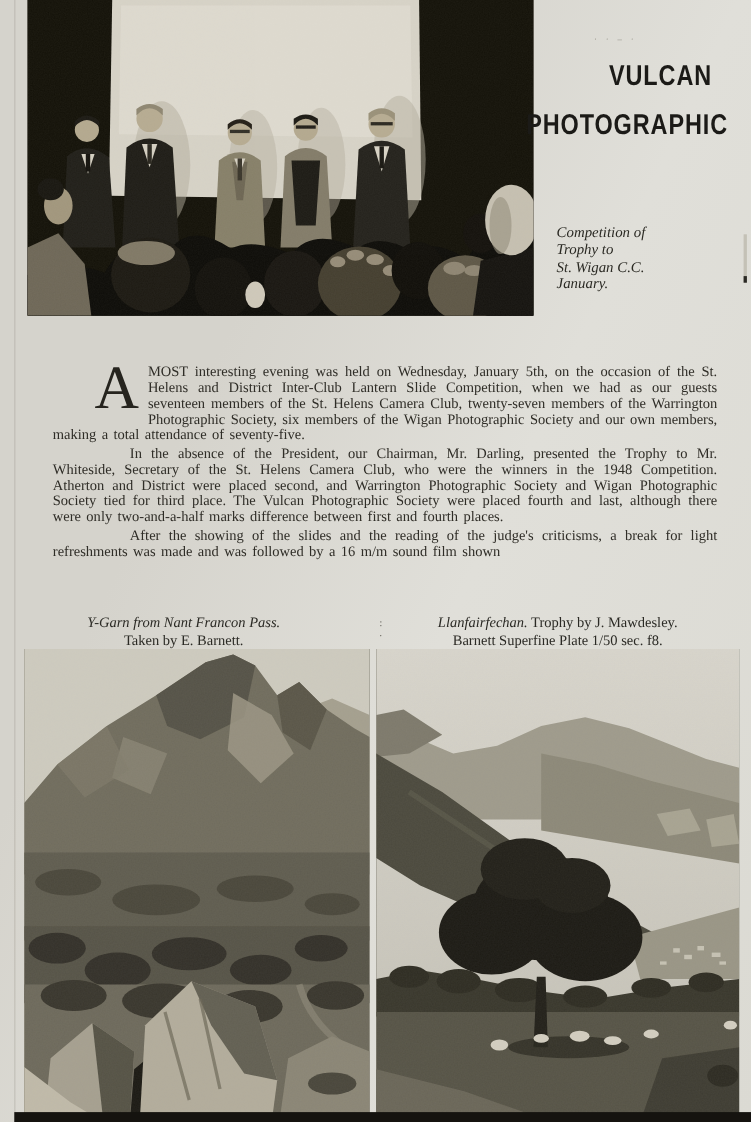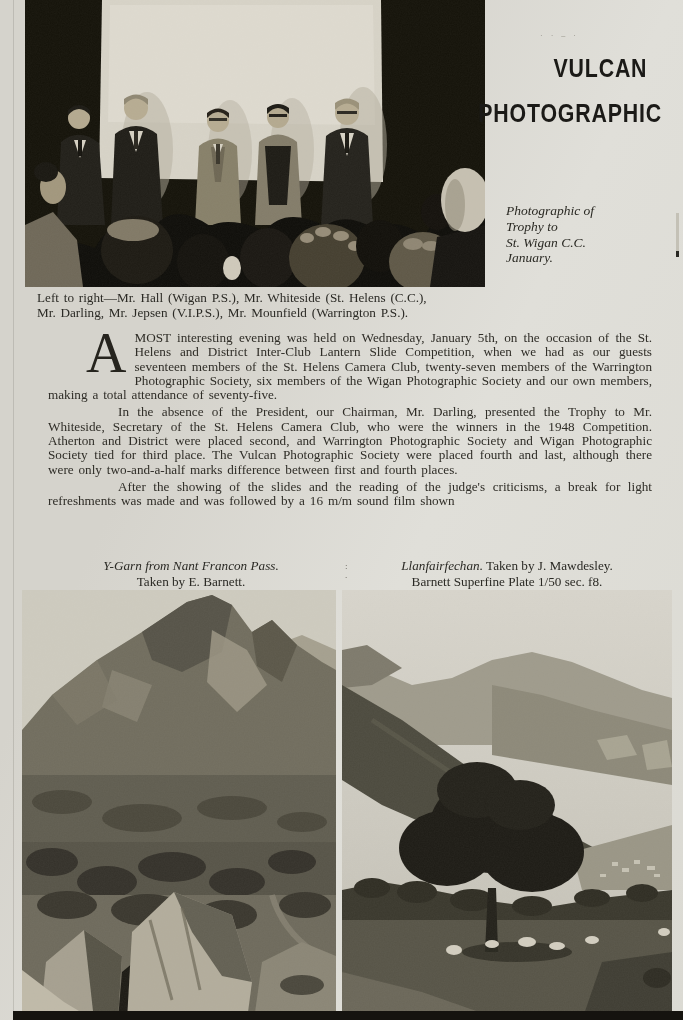--- a/index.html
+++ b/index.html
@@ -29,21 +29,21 @@
   
   #article{left:48px;top:331px;width:604px;font-size:13.2px;line-height:14.3px;text-align:justify;word-spacing:1.6px;color:#2f2d27;}
   #article p{margin:0 0 3px 0;}
   #article p.indent{text-indent:70px;}
   .dropcap{
     float:left;font-size:56px;line-height:43px;height:43px;
     margin:1px 8px 0 38px;color:#26241e;font-family:"Liberation Serif",serif;
   }
   
   .mid-caption{top:558px;text-align:center;font-size:13.2px;line-height:15.5px;color:#2b2a25;}
-  #cap-left{left:34px;width:314px;}
+  #cap-left{left:10px;width:314px;}
   #cap-right{left:342px;width:330px;}
   .ital{font-style:italic;}
   #cap-sep{left:345px;top:562px;width:3px;height:26px;color:#55524a;font-size:9px;line-height:9px;}
   
   #photo-left{left:22px;top:590px;width:314px;height:430px;background:#6e6a5c;}
   #photo-right{left:342px;top:590px;width:330px;height:430px;background:#565447;}
   
   #bottom-edge{left:13px;top:1011px;width:670px;height:9px;background:#15130f;}
   #right-sliver{left:676px;top:213px;width:3px;height:38px;background:#c4c1b6;border-bottom:6px solid #2a2924;}
   #dots-artifact{left:540px;top:34px;width:40px;height:4px;color:#8f8c82;font-size:8px;line-height:4px;letter-spacing:3px;}
@@ -147,44 +147,40 @@
         <ellipse cx="430" cy="205" rx="10" ry="26" fill="#948d7c" opacity="0.6"></ellipse>
       </g>
       <rect width="460" height="287" filter="url(#g0)" opacity="0.12"></rect>
     </svg>
   </div>
 
   <div id="mast1" class="abs masthead-line">VULCAN</div>
   <div id="mast2" class="abs masthead-line">PHOTOGRAPHIC</div>
 
   <div id="side-caption" class="abs">
-    <div>Photographic of</div>
+    <div>Competition of</div>
     <div>Trophy to</div>
     <div>St. Wigan C.C.</div>
     <div>January.</div>
   </div>
 
-  <div id="top-caption" class="abs">
-    <div>Left to right—Mr. Hall (Wigan P.S.), Mr. Whiteside (St. Helens (C.C.),</div>
-    <div>Mr. Darling, Mr. Jepsen (V.I.P.S.), Mr. Mounfield (Warrington P.S.).</div>
-  </div>
 
   <div id="article" class="abs">
     <p><span class="dropcap">A</span><span>MOST interesting evening was held on Wednesday, January 5th, on the occasion of the St. Helens and District Inter-Club Lantern Slide Competition, when we had as our guests seventeen members of the St. Helens Camera Club, twenty-seven members of the Warrington Photographic Society, six members of the Wigan Photographic Society and our own members, making a total attendance of seventy-five.</span></p>
     <p class="indent">In the absence of the President, our Chairman, Mr. Darling, presented the Trophy to Mr. Whiteside, Secretary of the St. Helens Camera Club, who were the winners in the 1948 Competition.  Atherton and District were placed second, and Warrington Photographic Society and Wigan Photographic Society tied for third place.  The Vulcan Photographic Society were placed fourth and last, although there were only two-and-a-half marks difference between first and fourth places.</p>
     <p class="indent">After the showing of the slides and the reading of the judge's criticisms, a break for light refreshments was made and was followed by a 16 m/m sound film shown</p>
   </div>
 
   <div id="cap-left" class="abs mid-caption">
     <div class="ital">Y-Garn from Nant Francon Pass.</div>
     <div>Taken by E. Barnett.</div>
   </div>
   <div id="cap-sep" class="abs">: .</div>
   <div id="cap-right" class="abs mid-caption">
-    <div><span class="ital">Llanfairfechan.</span><span>  Taken by J. Mawdesley.</span></div>
+    <div><span class="ital">Llanfairfechan.</span><span>  Trophy by J. Mawdesley.</span></div>
     <div>Barnett Superfine Plate 1/50 sec. f8.</div>
   </div>
 
   <div id="photo-left" class="abs">
     <svg width="314" height="430" viewBox="0 0 314 430">
       <defs>
         <filter id="g1" x="0" y="0" width="100%" height="100%">
           <feTurbulence type="fractalNoise" baseFrequency="0.8" numOctaves="2" result="n"></feTurbulence>
           <feColorMatrix in="n" type="matrix" values="0 0 0 0 0.5 0 0 0 0 0.49 0 0 0 0 0.45 0 0 0 0.55 0"></feColorMatrix>
         </filter>

